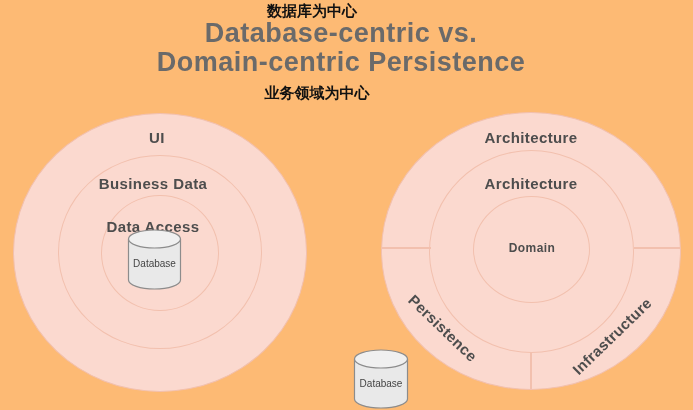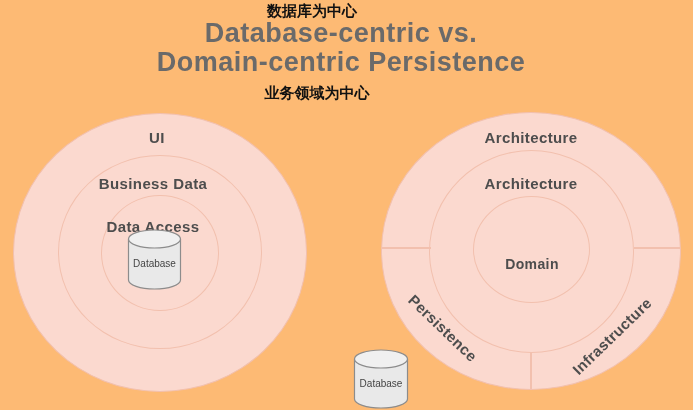--- a/index.html
+++ b/index.html
@@ -106,21 +106,21 @@
     <div class="ellipse" style="left:381px; top:112px; width:300px; height:278px;"></div>
     <div class="ellipse" style="left:429px; top:150px; width:205px; height:203px;"></div>
     <div class="ellipse" style="left:473px; top:196px; width:117px; height:107px;"></div>
 
     <div class="divider" style="left:382px; top:247px; width:49px; height:1.5px;"></div>
     <div class="divider" style="left:634px; top:247px; width:46px; height:1.5px;"></div>
     <div class="divider" style="left:530px; top:352px; width:1.5px; height:38px;"></div>
 
     <div class="ring-label" style="left:531px; top:121px;">Architecture</div>
     <div class="ring-label" style="left:531px; top:167px;">Architecture</div>
-    <div class="ring-label" style="left:532px; top:248px; font-size:14px;">Domain</div>
+    <div class="ring-label" style="left:532px; top:233px; font-size:12px;">Domain</div>
 
     <div class="rot-label rot-left" style="left:443px; top:328px;">Persistence</div>
     <div class="rot-label rot-right" style="left:612px; top:336px;">Infrastructure</div>
   </div>
 
   <svg class="cyl" style="left:353px; top:349px;" width="56" height="61" viewBox="0 0 56 61">
     <path d="M 1.5 10 L 1.5 50 A 26.5 9 0 0 0 54.5 50 L 54.5 10" fill="#e9e9e9" stroke="#8c8c8c" stroke-width="1.2"></path>
     <ellipse cx="28" cy="10" rx="26.5" ry="9" fill="#f0f0f0" stroke="#8c8c8c" stroke-width="1.2"></ellipse>
     <text x="28" y="38">Database</text>
   </svg>

